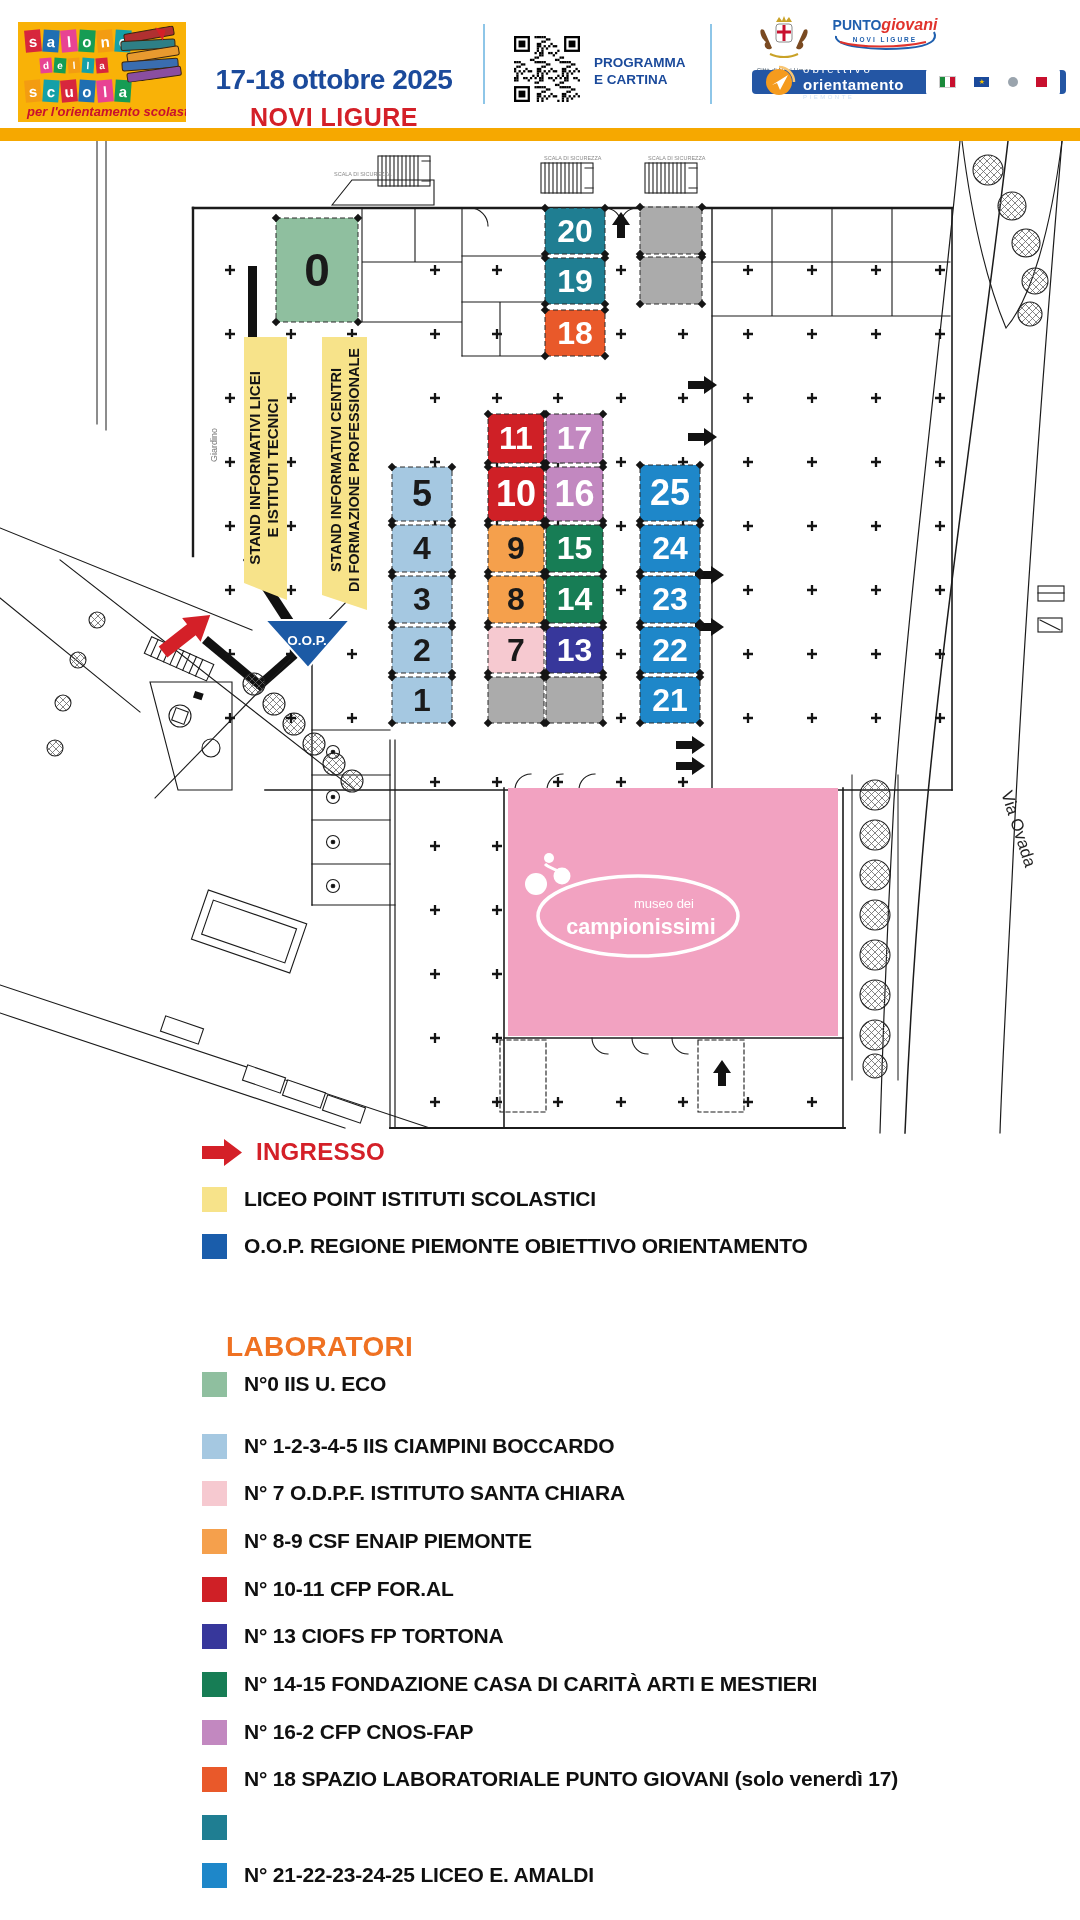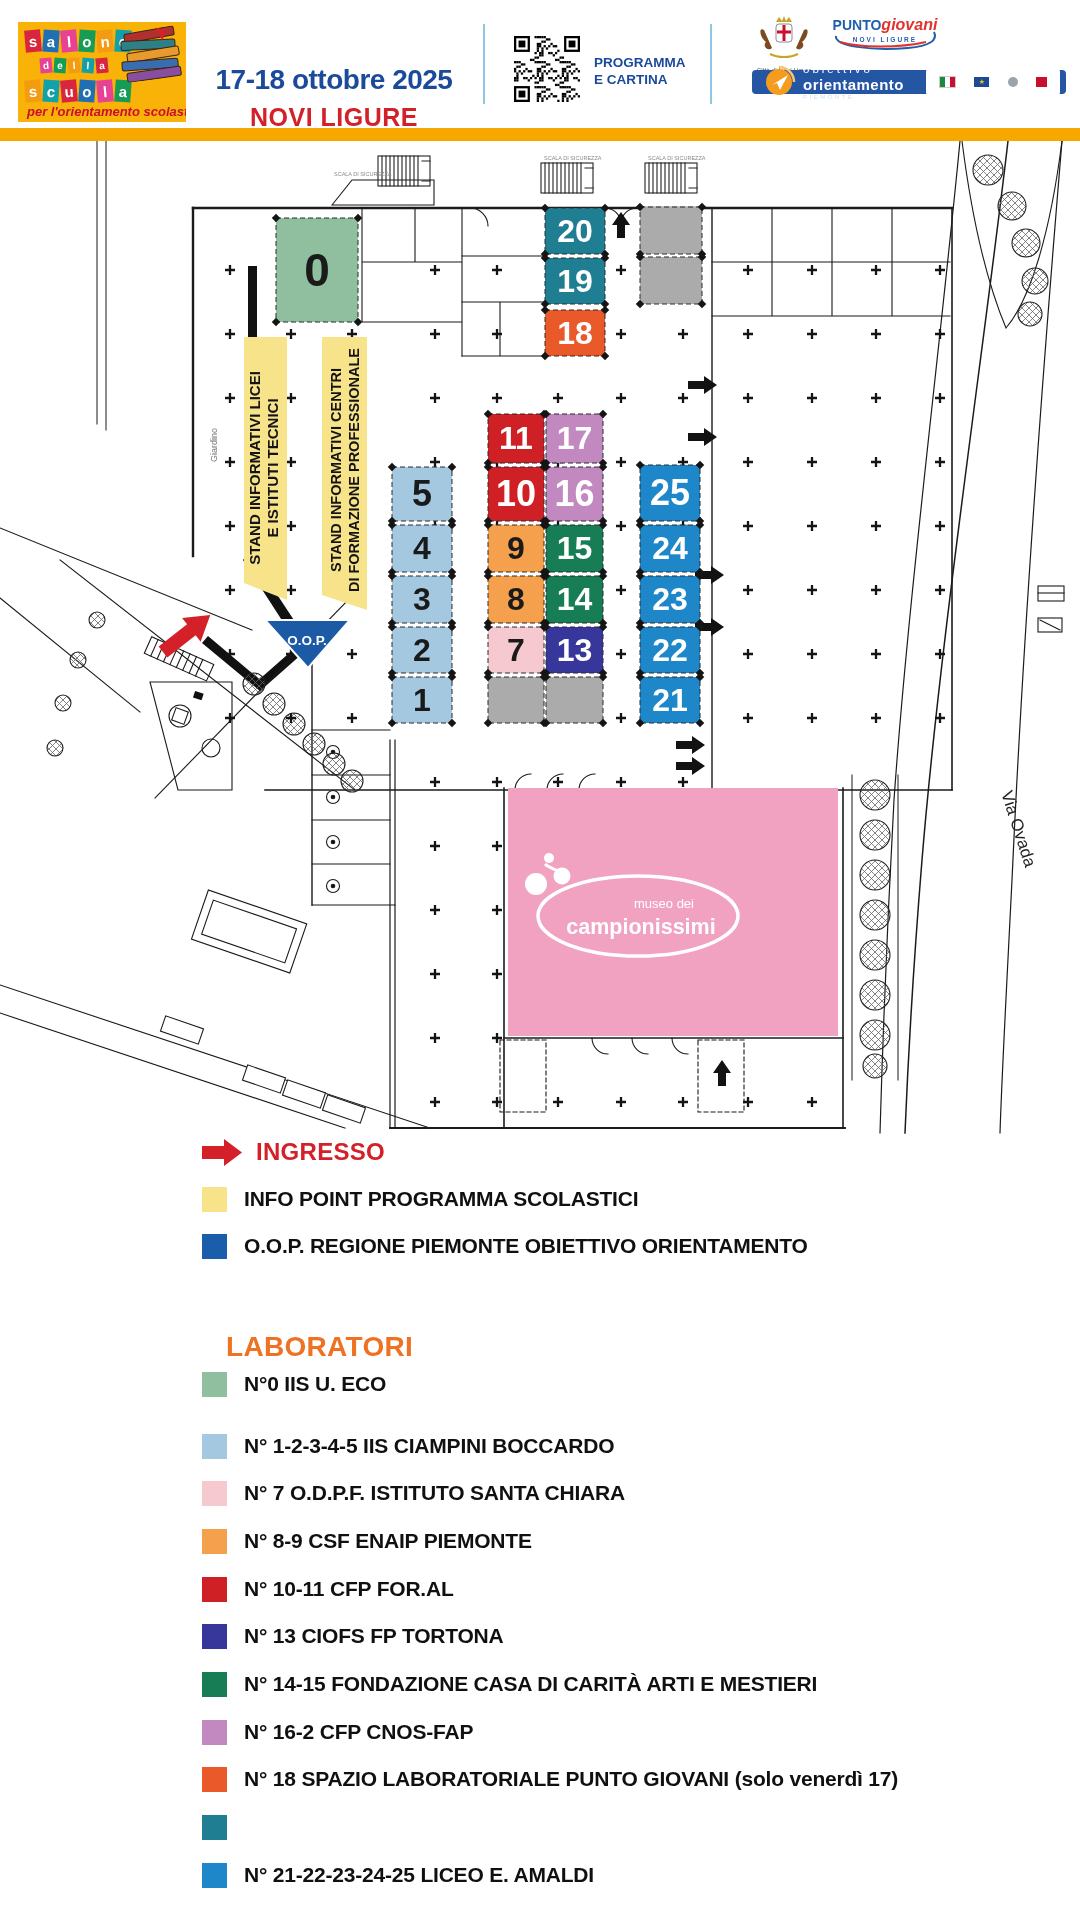--- a/index.html
+++ b/index.html
@@ -866,21 +866,21 @@
 
   <section class="legend">
     <div class="lrow" style="top:0px">
       <svg class="arrow-ic" width="40" height="27" viewBox="0 0 40 27">
         <polygon points="0,7 22,7 22,0 40,13.5 22,27 22,20 0,20" fill="#d42028"></polygon>
       </svg>
       <span class="ingresso-label">INGRESSO</span>
     </div>
     <div class="lrow" style="top:47px">
       <span class="sw" style="background-color: rgb(247, 227, 138);"></span>
-      <span class="llabel">INFO POINT PROGRAMMA SCOLASTICI</span>
+      <span class="llabel">LICEO POINT ISTITUTI SCOLASTICI</span>
     </div>
     <div class="lrow" style="top:94px">
       <span class="sw" style="background-color: rgb(26, 93, 171);"></span>
       <span class="llabel">O.O.P. REGIONE PIEMONTE OBIETTIVO ORIENTAMENTO</span>
     </div>
     <div class="lrow" style="top:192px;height:40px">
       <span class="labs-title">LABORATORI</span>
     </div>
     <div class="lrow" style="top:232px">
       <span class="sw" style="background-color: rgb(143, 191, 159);"></span>

